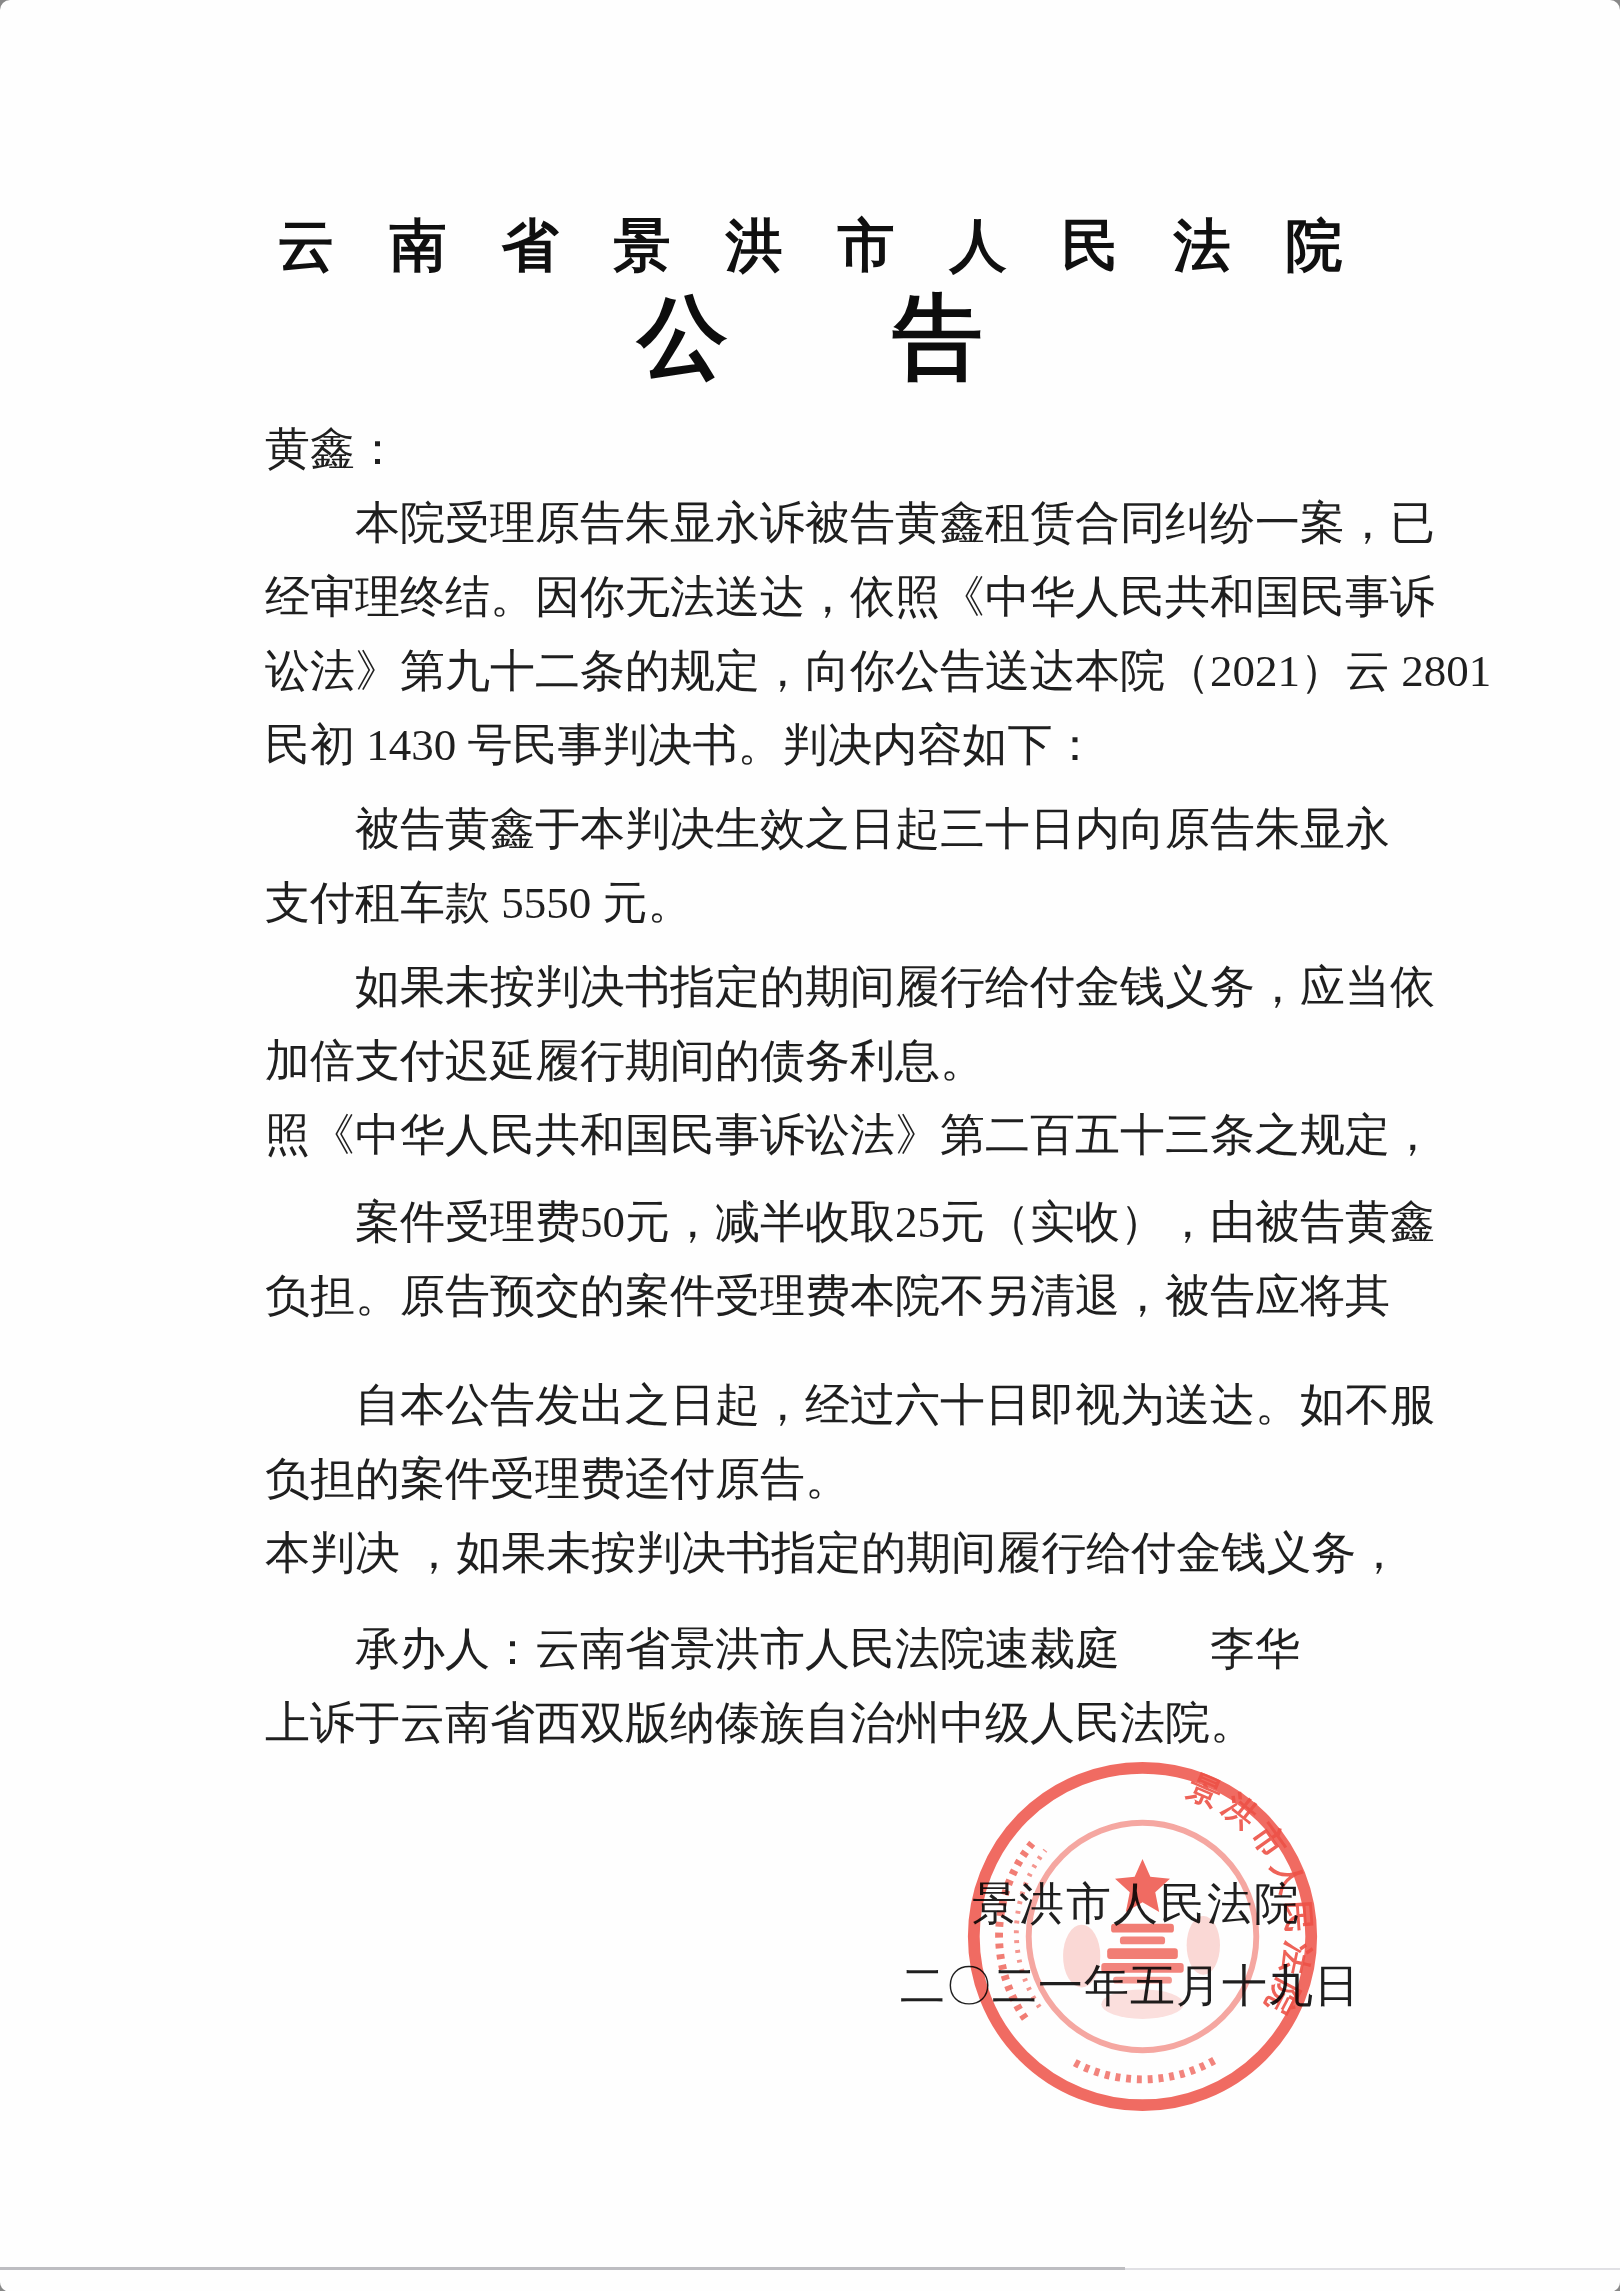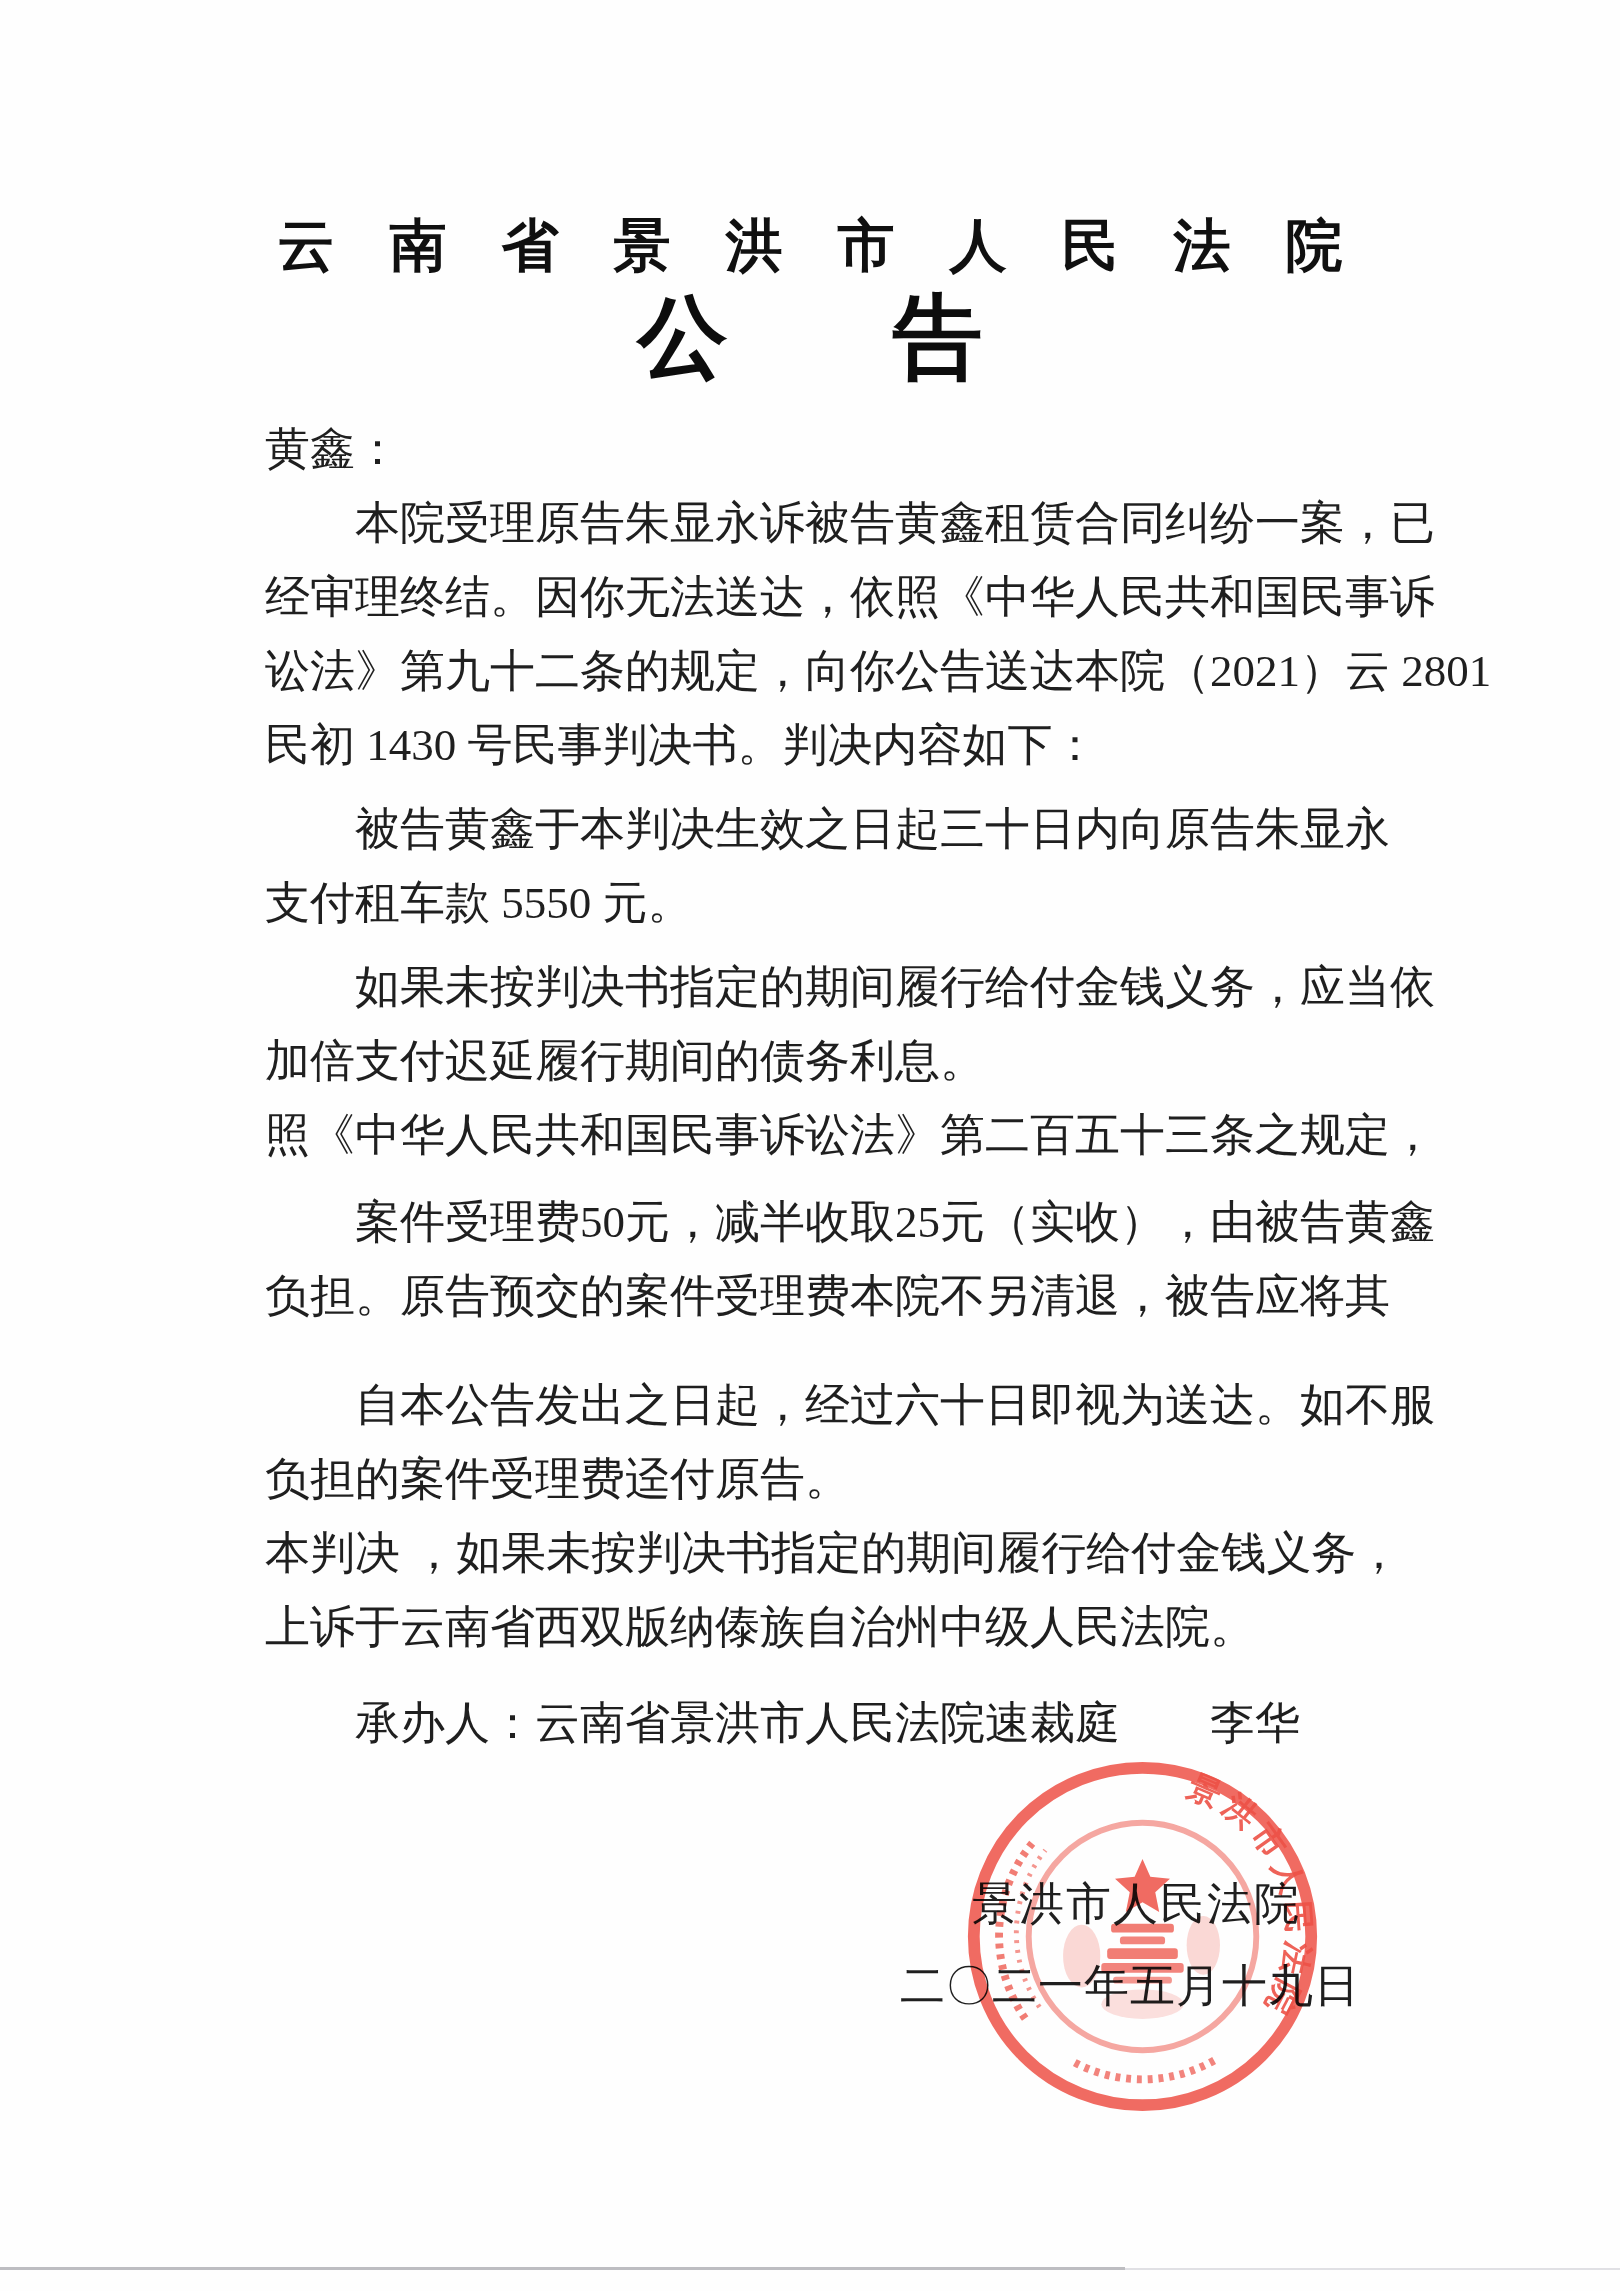--- a/index.html
+++ b/index.html
@@ -3,20 +3,21 @@
 <meta charset="utf-8">
 <style>
   html,body{margin:0;padding:0;background:#888;}
   .page{
     position:relative;
     width:1620px;height:2292px;
     background:#fefefe;
     overflow:hidden;
     font-family:"Liberation Serif","DejaVu Serif",serif;
     color:#1f1f1f;
+    border-radius:10px;
   }
   .court-title{
     position:absolute;left:0;top:208px;width:100%;
     text-align:center;
     font-family:"Liberation Sans","DejaVu Sans",sans-serif;
     font-weight:700;font-size:57px;color:#101010;
     letter-spacing:55px;text-indent:55px;white-space:nowrap;
   }
   .doc-title{
     position:absolute;left:0;top:290px;width:100%;
@@ -76,22 +77,22 @@
     <div class="line indent g10">被告黄鑫于本判决生效之日起三十日内向原告朱显永</div>
     <div class="line">支付租车款 5550 元。</div>
     <div class="line indent g10">如果未按判决书指定的期间履行给付金钱义务，应当依</div>
     <div class="line">加倍支付迟延履行期间的债务利息。</div>
     <div class="line">照《中华人民共和国民事诉讼法》第二百五十三条之规定，</div>
     <div class="line indent g14">案件受理费50元，减半收取25元（实收），由被告黄鑫</div>
     <div class="line">负担。原告预交的案件受理费本院不另清退，被告应将其</div>
     <div class="line indent g36">自本公告发出之日起，经过六十日即视为送达。如不服</div>
     <div class="line">负担的案件受理费迳付原告。</div>
     <div class="line">本判决 ，如果未按判决书指定的期间履行给付金钱义务，</div>
+    <div class="line indent g22">承办人：云南省景洪市人民法院速裁庭　　李华</div>
     <div class="line">上诉于云南省西双版纳傣族自治州中级人民法院。</div>
-    <div class="line indent g22">承办人：云南省景洪市人民法院速裁庭　　李华</div>
   </div>
 
   <div class="sig-court">景洪市人民法院</div>
   <div class="sig-date">二〇二一年五月十九日</div>
 
   <div class="seal">
     <svg width="359" height="359" viewBox="0 0 366 366">
       <defs>
         <path id="sealArc" d="M 61.8 113 A 142 142 0 1 1 292.0 274" fill="none"></path>
       </defs>

